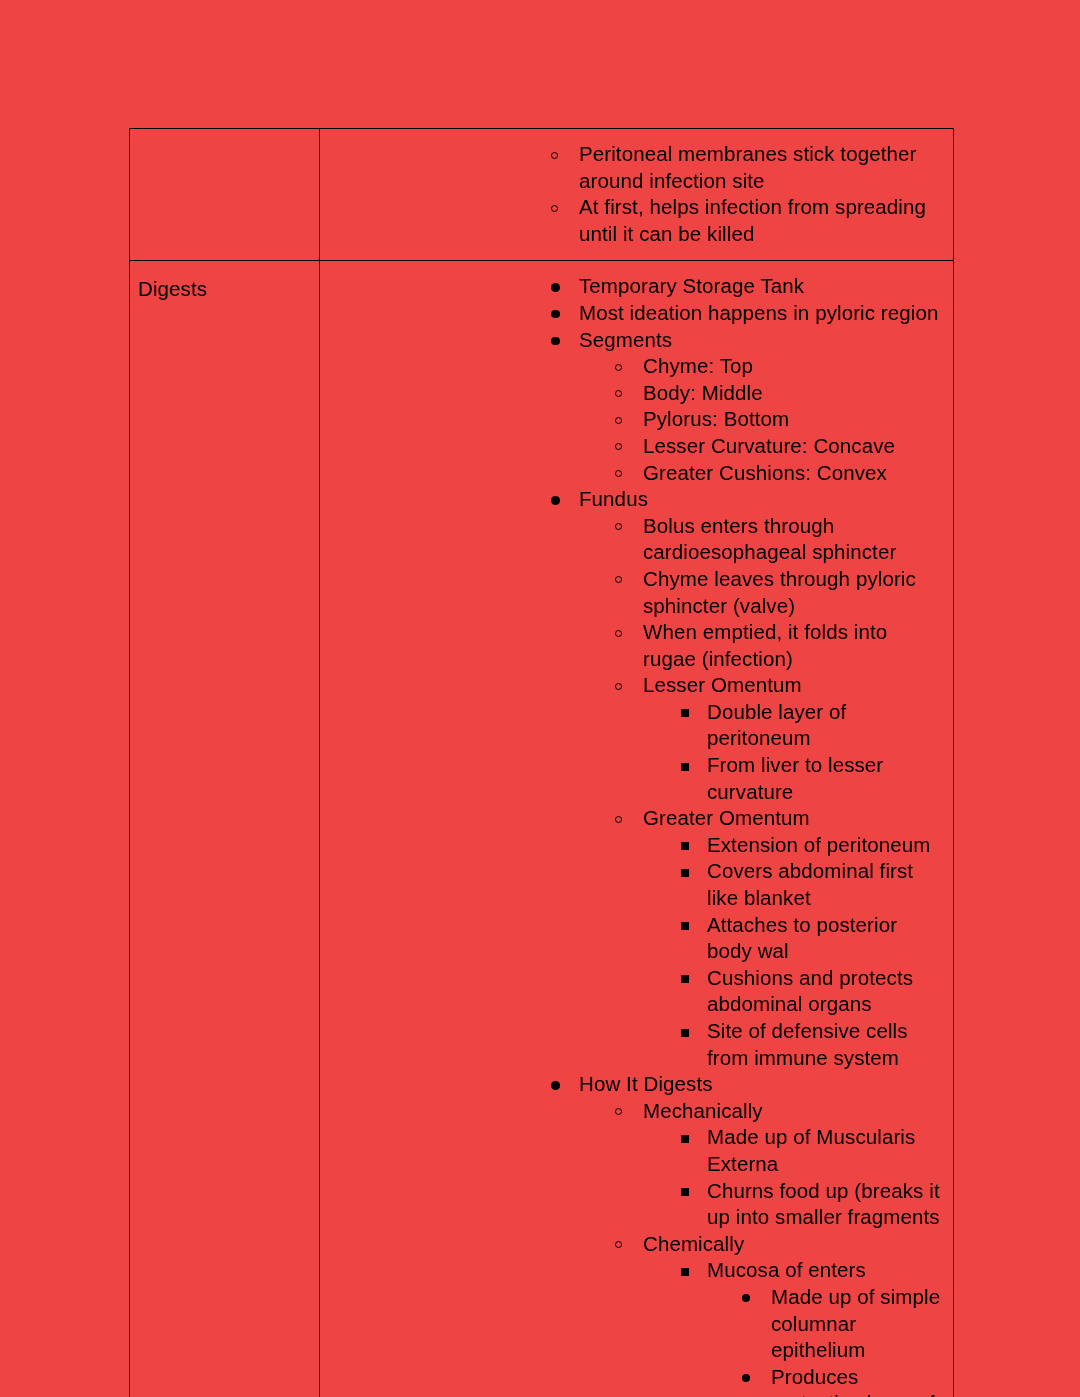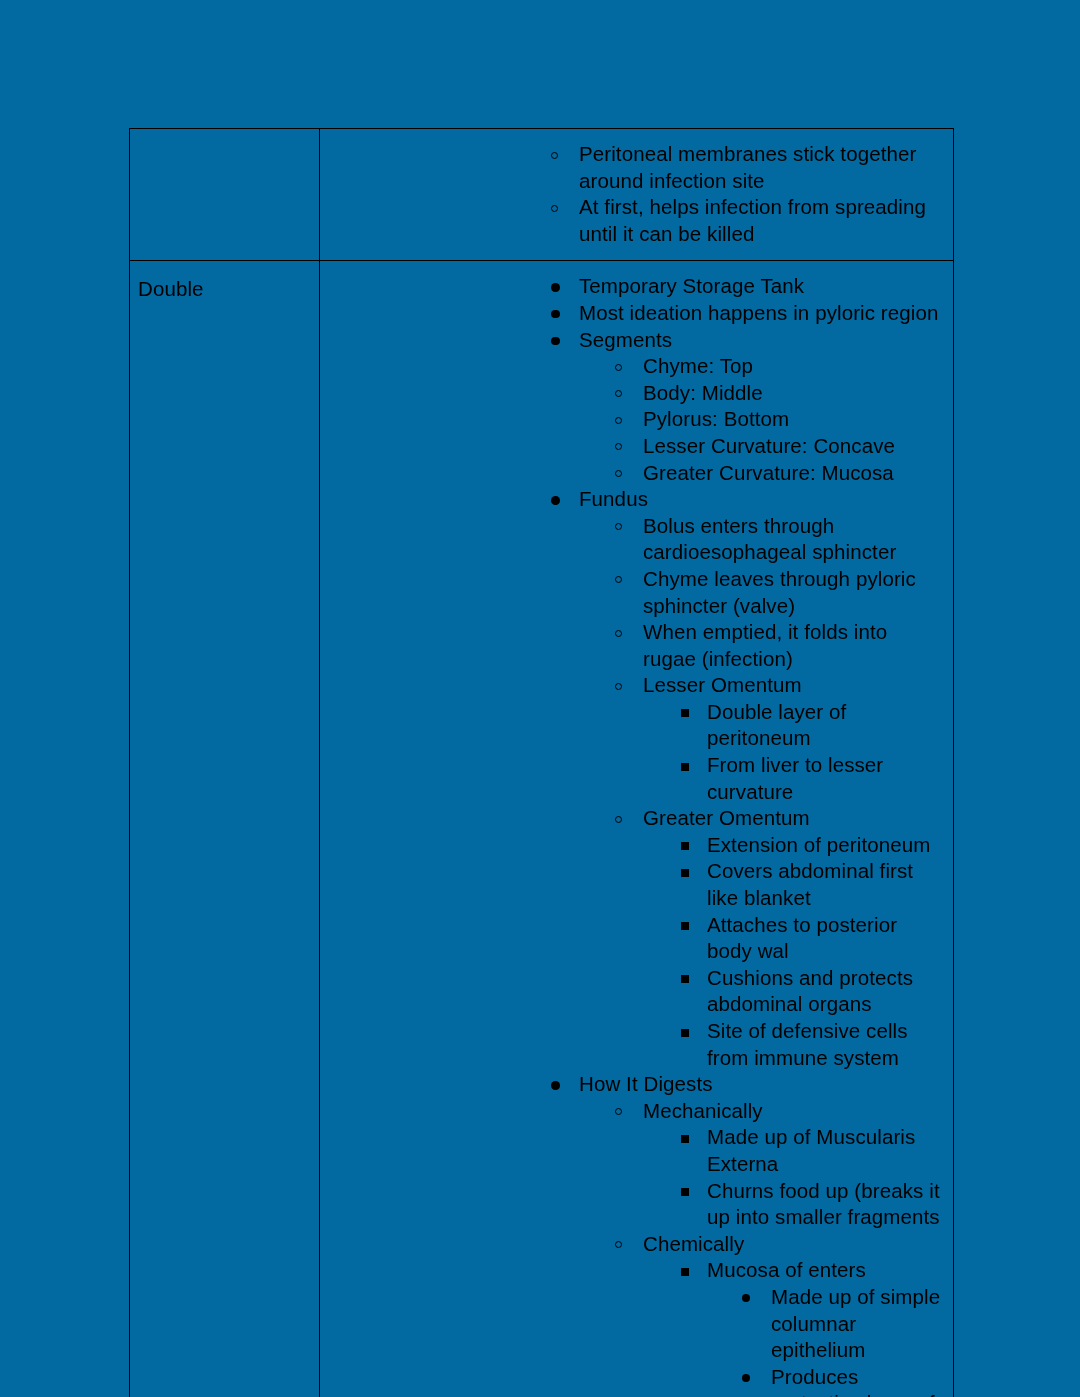--- a/index.html
+++ b/index.html
@@ -12,21 +12,21 @@
     height: 1397px;
     font-family: "Liberation Sans", sans-serif;
     color: #000000;
     -webkit-font-smoothing: antialiased;
   }
 
   .page {
     position: relative;
     width: 1080px;
     height: 1397px;
-    background: #0369a1;
+    background: #ef4444;
   }
 
   
   .notes-table {
     position: absolute;
     left: 129px;
     top: 128px;
     width: 824px;
     border-collapse: collapse;
     table-layout: fixed;
@@ -161,21 +161,21 @@
                 <span class="mk" style="left:231px; top:10.5px; width:7px; height:7px; border-radius:50%; border:1.5px solid #000; background:transparent; box-sizing:border-box;"></span>
                 <span class="txt">At first, helps infection from spreading until it can be killed</span>
               </li>
             </ul>
           </div>
         </td>
       </tr>
 
       <tr>
         <td class="col-term">
-          <div class="term-cell-inner">Double</div>
+          <div class="term-cell-inner">Digests</div>
         </td>
         <td class="col-body">
           <div class="body-cell-inner">
             <ul class="lvl l1">
 
               <li>
                 <span class="mk"></span>
                 <span class="txt">Temporary Storage Tank</span>
               </li>
 
@@ -199,21 +199,21 @@
                   <li>
                     <span class="mk"></span>
                     <span class="txt">Pylorus: Bottom</span>
                   </li>
                   <li>
                     <span class="mk"></span>
                     <span class="txt">Lesser Curvature: Concave</span>
                   </li>
                   <li>
                     <span class="mk"></span>
-                    <span class="txt">Greater Curvature: Mucosa</span>
+                    <span class="txt">Greater Cushions: Convex</span>
                   </li>
                 </ul>
               </li>
 
               <li>
                 <span class="mk"></span>
                 <span class="txt">Fundus</span>
                 <ul class="lvl l2">
                   <li>
                     <span class="mk"></span>

